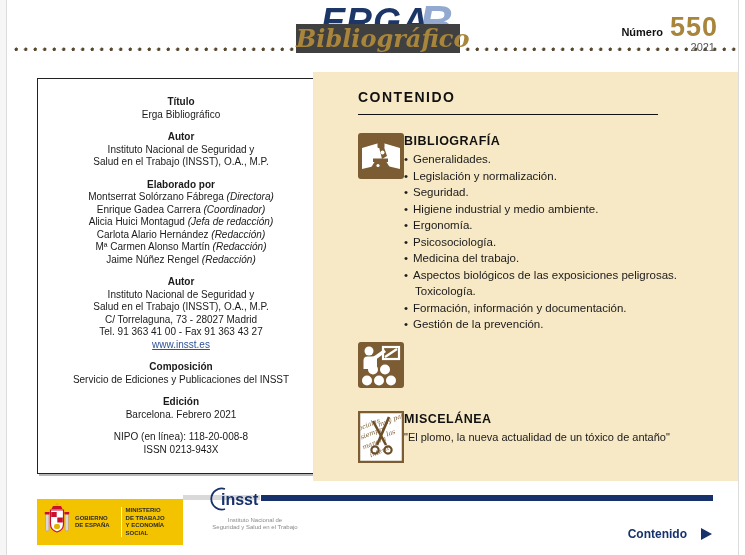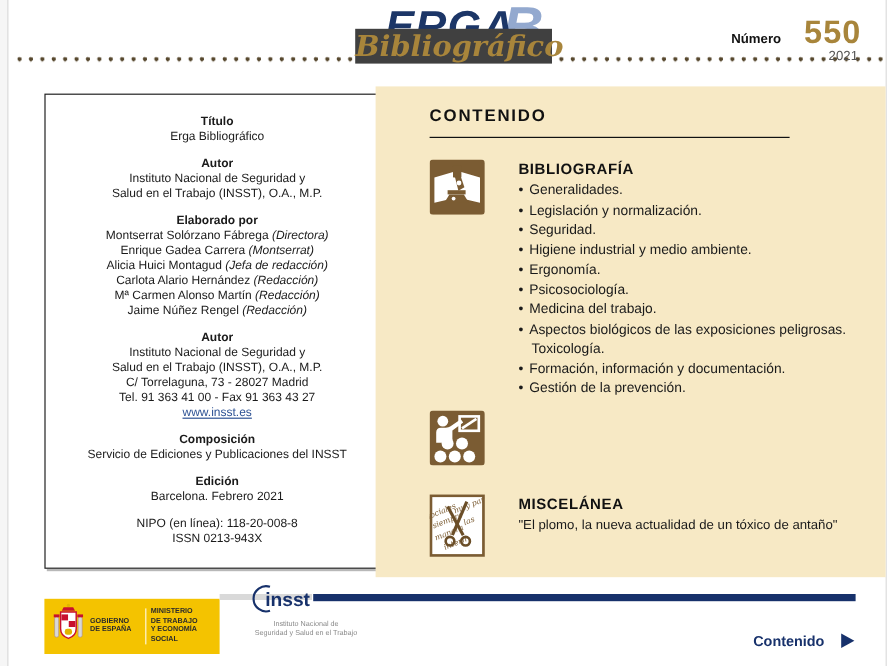--- a/index.html
+++ b/index.html
@@ -21,40 +21,40 @@
   .erga-logo { position:absolute; left:299px; top:0px; width:180px; height:46px; }
   .erga-b { position:absolute; left:120px; top:-6px; font-size:47px; font-weight:bold; font-style:italic;
     color:#93A9CF; font-family:"Liberation Sans", sans-serif; }
   .erga-main { position:absolute; left:22px; top:1px; font-size:36px; font-weight:900; font-style:italic;
     letter-spacing:1px; color:#1C3667; }
   .erga-script { position:absolute; left:296px; top:24px; width:164px; text-align:center;
     font-family:"DejaVu Serif", serif; font-style:italic; font-weight:bold; font-size:24px;
     color:#A8853B; background:#404040; z-index:2; }
 
   .numero-block { position:absolute; right:27px; top:12px; text-align:right; }
-  .numero-row { display:flex; align-items:baseline; justify-content:flex-end; gap:19px; }
+  .numero-row { display:flex; align-items:baseline; justify-content:flex-end; gap:7px; }
   .numero-label { font-size:11px; font-weight:bold; color:#111; }
   .numero-value { font-size:27px; font-weight:bold; color:#A8853B; letter-spacing:1px; }
   .numero-year { font-size:11px; color:#555; margin-top:-2px; padding-right:3px; }
 
   
   .mast-box { position:absolute; left:37px; top:78px; width:288px; height:396px;
     border:1px solid #222; box-shadow:2px 2px 0 #b8b8b8; background:#fff;
     padding-top:17px; text-align:center; font-size:10px; line-height:12.5px; color:#1a1a1a; }
   .mast-section { margin-bottom:10px; }
   .mast-label { font-weight:bold; }
   .staff-role { font-style:italic; }
   .mast-link { color:#2E5395; text-decoration:underline; display:inline-block;text-align:right; }
 
   
   .panel { position:absolute; left:313px; top:72px; width:425px; height:409px;
     background:#F7E9C5; padding:16px 26px 0 45px; }
   .contenido-header { width:300px; border-bottom:1px solid #111; padding-bottom:8px; margin-bottom:18px; }
   .contenido-title { font-size:14px; font-weight:bold; letter-spacing:1.5px; color:#111; }
-  .section-row { display:flex; gap:28px; margin-bottom:9px; }
+  .section-row { display:flex; gap:0; margin-bottom:9px; }
   .section-row.congresos { margin-bottom:19px; }
   .icon-col { width:46px; flex:none; }
   .section-title { font-size:12.5px; font-weight:bold; letter-spacing:0.5px; color:#111; padding-top:1px; }
   .toc-list { list-style:none; margin-top:3px; width:280px; }
   .toc-item { font-size:11.5px; line-height:16.5px; color:#1a1a1a; padding-left:11px; text-indent:-11px; }
   .toc-item::before { content:"•"; margin-right:5px; }
   .misc-note { font-size:11px; color:#1a1a1a; margin-top:5px; }
 
   
   .gov-block { position:absolute; left:37px; top:499px; width:146px; height:46px; background:#F4C300;
@@ -109,21 +109,21 @@
       <div class="mast-label">Autor</div>
       <div>
           <div>Instituto Nacional de Seguridad y</div>
           <div>Salud en el Trabajo (INSST), O.A., M.P.</div>
         </div>
     </div>
     <div class="mast-section">
       <div class="mast-label">Elaborado por</div>
       <div>
           <div><span class="staff-name">Montserrat Solórzano Fábrega </span><span class="staff-role">(Directora)</span></div>
-          <div><span class="staff-name">Enrique Gadea Carrera </span><span class="staff-role">(Montserrat)</span></div>
+          <div><span class="staff-name">Enrique Gadea Carrera </span><span class="staff-role">(Coordinador)</span></div>
           <div><span class="staff-name">Alicia Huici Montagud </span><span class="staff-role">(Jefa de redacción)</span></div>
           <div><span class="staff-name">Carlota Alario Hernández </span><span class="staff-role">(Redacción)</span></div>
           <div><span class="staff-name">Mª Carmen Alonso Martín </span><span class="staff-role">(Redacción)</span></div>
           <div><span class="staff-name">Jaime Núñez Rengel </span><span class="staff-role">(Redacción)</span></div>
         </div>
     </div>
     <div class="mast-section">
       <div class="mast-label">Autor</div>
       <div>
           <div>Instituto Nacional de Seguridad y</div>

